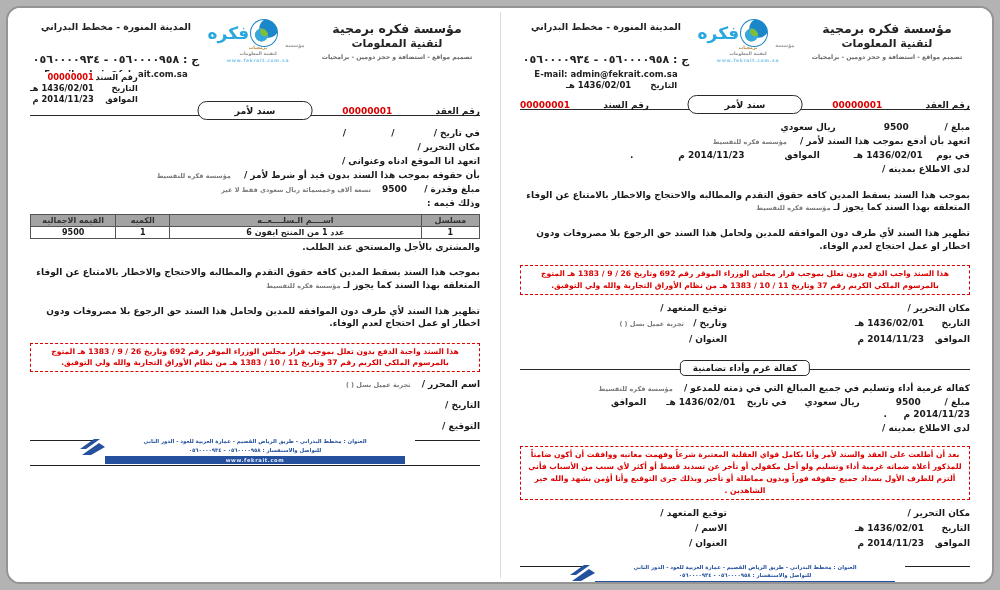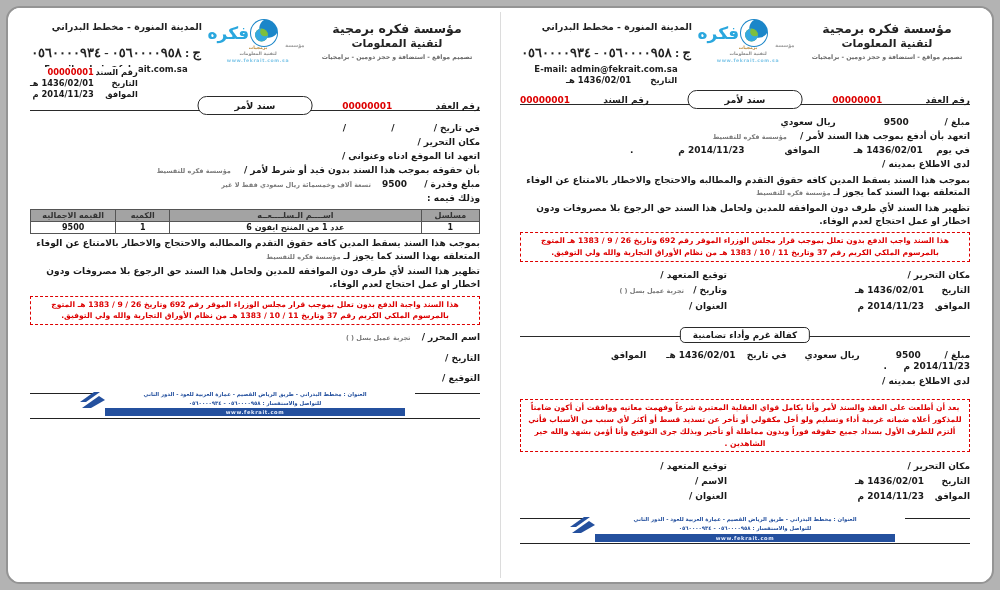--- a/index.html
+++ b/index.html
@@ -18,37 +18,37 @@
   .c2{font-size:11px;margin-top:1px;color:#222;}
   .c3{font-size:6.2px;color:#666;margin-top:3px;}
   .logo{width:104px;display:flex;flex-direction:column;align-items:center;line-height:1.1;}
   .logo-main{display:flex;align-items:center;}
   .logo-top{font-size:5px;color:#9a9a9a;align-self:flex-end;margin-left:6px;}
   .logo-name{font-size:17px;color:#2aa7de;margin-left:-4px;z-index:2;text-shadow:0 0 2px #fff;}
   .logo-small{font-size:4.5px;color:#b9893a;margin-top:-2px;}
   .logo-sub{font-size:4.5px;color:#8a8a8a;margin-top:1px;}
   .logo-url{font-size:4.6px;color:#7fc6e8;letter-spacing:.6px;margin-top:1px;}
   .contact{width:172px;text-align:center;padding-top:3px;}
-  .ct1{font-size:9.3px;color:#222;text-align:right;}
-  .ct2{font-size:13px;margin-top:13px;color:#222;font-family:Liberation Serif, serif;}
+  .ct1{font-size:9.3px;color:#222;}
+  .ct2{font-size:11px;margin-top:21px;color:#222;}
   .ct3{font-size:8.5px;margin-top:3px;direction:ltr;color:#222;}
   
   .pretitle{text-align:left;font-size:8.5px;padding-left:46px;margin-top:1px;}
   .titlebar{position:relative;height:26px;margin-top:3px;}
   .titlebar .rule{position:absolute;left:0;right:0;top:16px;border-top:1.6px solid #2a2a2a;}
   .tb-right{position:absolute;right:0;top:7px;font-size:9px;z-index:2;background:transparent;}
   .tb-box{position:absolute;left:50%;top:2px;transform:translateX(-50%);border:1.6px solid #2a2a2a;
     border-radius:9px;background:#fff;padding:3px 36px;font-size:9.5px;z-index:3;white-space:nowrap;}
   .tb-left{position:absolute;left:0;top:7px;font-size:9px;z-index:2;}
   .tb-stack{position:absolute;left:0;top:-27px;font-size:8.3px;z-index:2;line-height:1.35;background:#fff;}
   .ib{display:inline-block;}
   .red{color:#dd0000;}
   .sm{font-size:6.5px;color:#7a7a7a;}
   .ln{margin:2.5px 0;line-height:1.3;}
-  .para{margin:3px 0;line-height:1.4;}
+  .para{margin:13px 0;line-height:1.4;}
   .redbox{border:1.2px dashed #dd0000;color:#dd0000;text-align:center;font-size:7.6px;
     line-height:1.55;padding:2px 6px;margin:5px 0;}
   .sigrow{display:flex;margin:3px 0 0 0;}
   .sig-r{width:54%;}
   .sig-l{width:46%;}
   .sigrow .ln{margin:3.5px 0;}
   .secdiv{position:relative;height:20px;margin:10px 0 4px 0;}
   .secdiv .rule{position:absolute;left:0;right:0;top:10px;border-top:1.3px solid #2a2a2a;}
   .secdiv .box{position:absolute;left:50%;top:1px;transform:translateX(-50%);border:1.2px solid #2a2a2a;
     border-radius:5px;background:#fff;padding:2px 12px;font-size:8.8px;z-index:2;white-space:nowrap;}
@@ -143,20 +143,21 @@
       <tbody>
         <tr>
           <td>1</td>
           <td>عدد 1 من المنتج ايفون 6</td>
           <td>1</td>
           <td>9500</td>
         </tr>
       </tbody>
     </table>
 
+    <div class="ln">والمشترى بالأجل والمستحق عند الطلب.</div>
     <div class="para">
       <span>بموجب هذا السند يسقط المدين كافه حقوق التقدم والمطالبه والاحتجاج والاخطار بالامتناع عن الوفاء المتعلقه بهذا السند كما يجوز لـ</span>
       <span class="sm">مؤسسة فكره للتقسيط</span>
     </div>
     <div class="para">تظهير هذا السند لأي طرف دون الموافقه للمدين ولحامل هذا السند حق الرجوع بلا مصروفات ودون اخطار او عمل احتجاج لعدم الوفاء.</div>
     <div class="redbox">هذا السند واجبة الدفع بدون تعلل بموجب قرار مجلس الوزراء الموقر رقم 692 وتاريخ 26 / 9 / 1383 هـ المتوج بالمرسوم الملكي الكريم رقم 37 وتاريخ 11 / 10 / 1383 هـ من نظام الأوراق التجارية والله ولي التوفيق.</div>
 
     <div class="ln" style="margin-top:7px">
       <span>اسم المحرر /</span>
       <span class="sm" style="margin-right:8px">تجربة عميل بسل ( )</span>
@@ -268,20 +269,24 @@
         <div class="ln">العنوان /</div>
       </div>
     </div>
 
     <div class="secdiv">
       <div class="rule"></div>
       <div class="box">كفالة غرم وأداء تضامنية</div>
     </div>
 
     <div class="ln">
+      <span>كفاله غرمية أداء وتسليم في جميع المبالغ التي في ذمته للمدعو /</span>
+      <span class="sm" style="margin-right:8px">مؤسسة فكره للتقسيط</span>
+    </div>
+    <div class="ln">
       <span class="ib" style="width:46px">مبلغ /</span>
       <span class="ib" style="width:58px">9500</span>
       <span class="ib" style="width:70px">ريال سعودي</span>
       <span class="ib" style="width:48px">في تاريخ</span>
       <span class="ib" style="width:86px">1436/02/01 هـ</span>
       <span class="ib" style="width:58px">الموافق</span>
       <span class="ib" style="width:80px">2014/11/23 م</span>
       <span>.</span>
     </div>
     <div class="ln">لدى الاطلاع بمدينه /</div>

